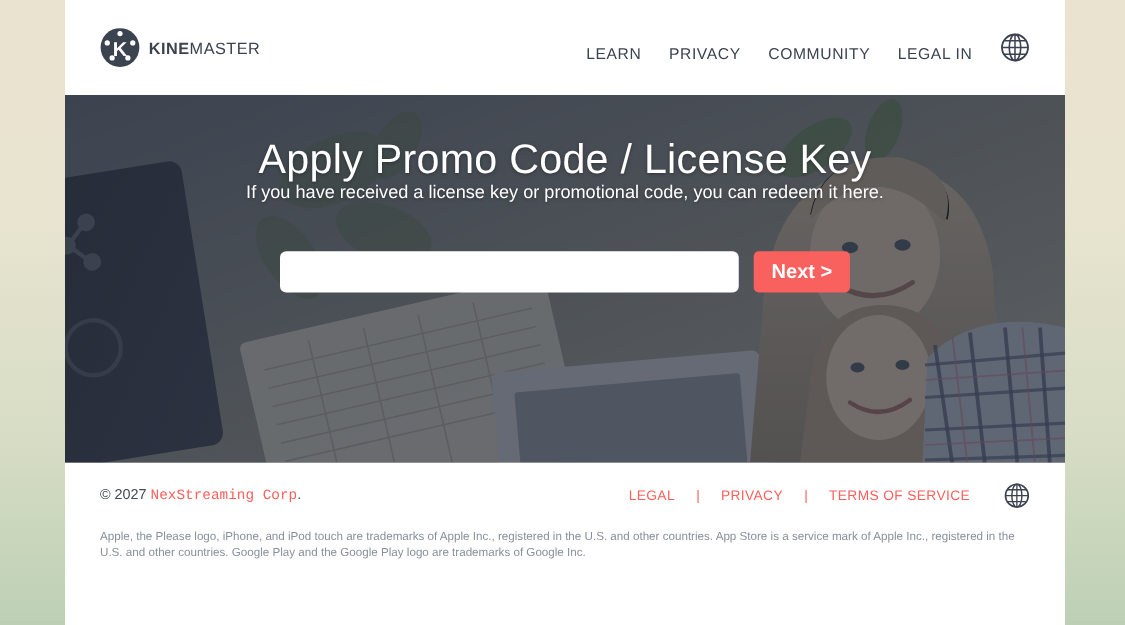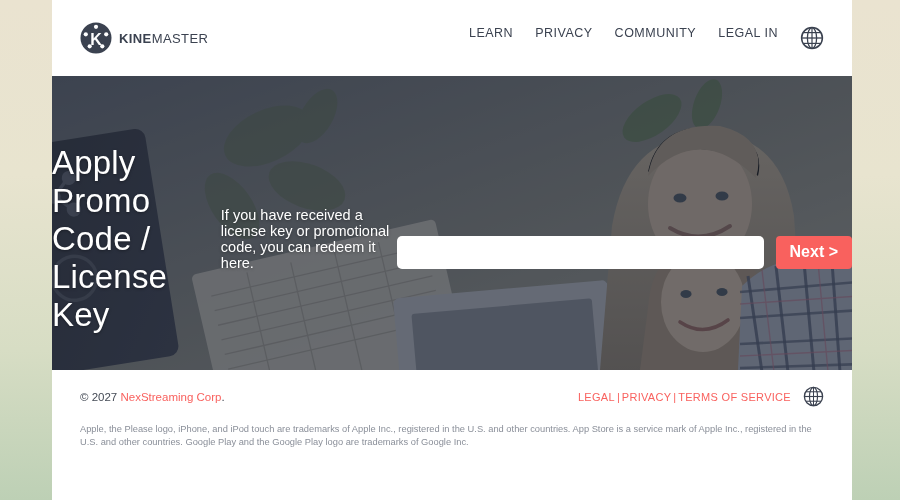--- a/index.html
+++ b/index.html
@@ -49,21 +49,21 @@
     letter-spacing: 0.4px;
     color: #3b4250;
     white-space: nowrap;
   }
   .logo-text .kine { font-weight: bold; }
   .logo-text .master { font-weight: 300; }
 
   .nav {
     margin-left: auto;
     display: flex;
-    align-items: flex-start;
+    align-items: flex-end;
     gap: 22px;
   }
   .nav-item {
     font-size: 12.5px;
     color: #3b4250;
     letter-spacing: 0.5px;
     text-decoration: none;
     cursor: pointer;
     white-space: nowrap;
   }
@@ -89,21 +89,21 @@
   }
   .hero-overlay {
     position: absolute;
     inset: 0;
     background: rgba(40,46,60,0.62);
   }
   .hero-content {
     position: relative;
     height: 100%;
     display: flex;
-    flex-direction: row;
+    flex-direction: column;
     align-items: center;
     padding-top: 32px;
   }
   .hero-title {
     color: #ffffff;
     font-size: 33px;
     font-weight: 400;
     margin: 0;
     letter-spacing: 0.2px;
     text-shadow: 0 1px 3px rgba(0,0,0,0.35);
@@ -113,21 +113,21 @@
     font-size: 14.5px;
     text-shadow: 0 1px 3px rgba(0,0,0,0.35);
   }
   .hero-prompt {
     color: #ffffff;
     font-size: 14.5px;
     margin-top: 33px;
     text-shadow: 0 1px 3px rgba(0,0,0,0.35);
   }
   .form-row {
-    margin-top: 26px;
+    margin-top: 39px;
     display: flex;
     align-items: flex-start;
     gap: 12px;
   }
   .email-input {
     width: 367px;
     height: 33px;
     border: none;
     border-radius: 5px;
     background: #ffffff;
@@ -161,26 +161,27 @@
     align-items: center;
   }
   .copyright {
     font-size: 11.5px;
     color: #444a55;
   }
   .copyright a {
     color: #f9615e;
     text-decoration: none;
     cursor: pointer;
+    font-family: Liberation Mono, monospace;
   }
   .footer-links {
     margin-left: auto;
     display: flex;
     align-items: center;
-    gap: 2px;
+    gap: 17px;
   }
   .footer-links a {
     font-size: 11px;
     color: #f9615e;
     text-decoration: none;
     letter-spacing: 0.3px;
     cursor: pointer;
     white-space: nowrap;
   }
   .sep {

